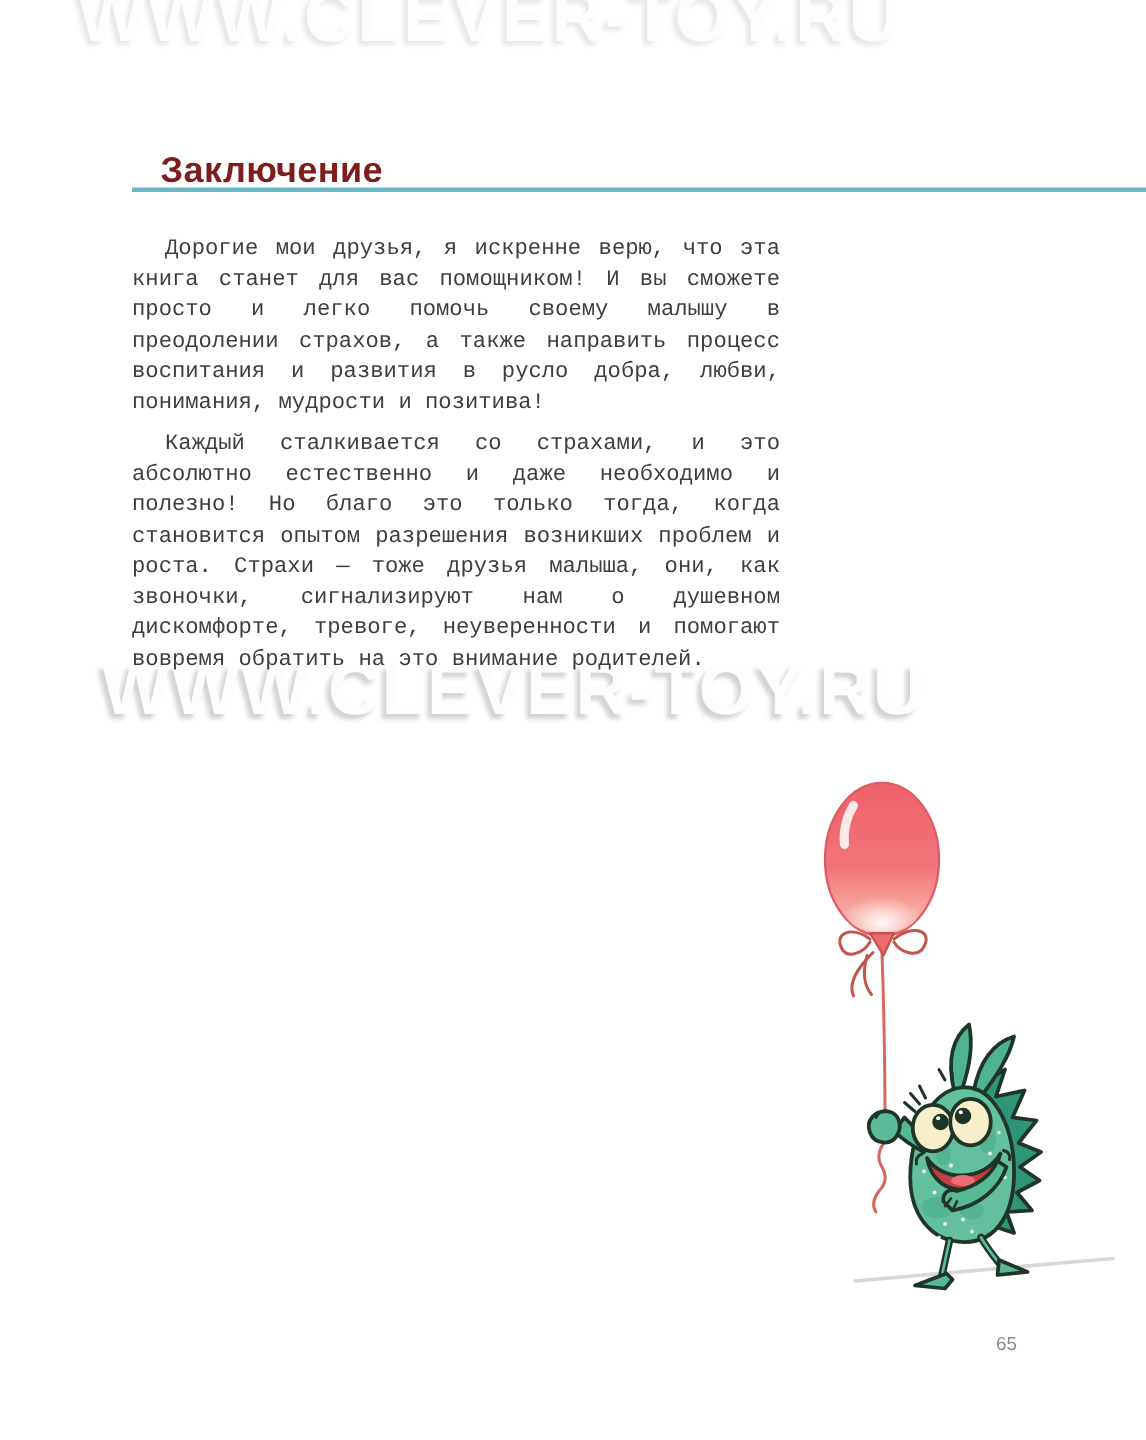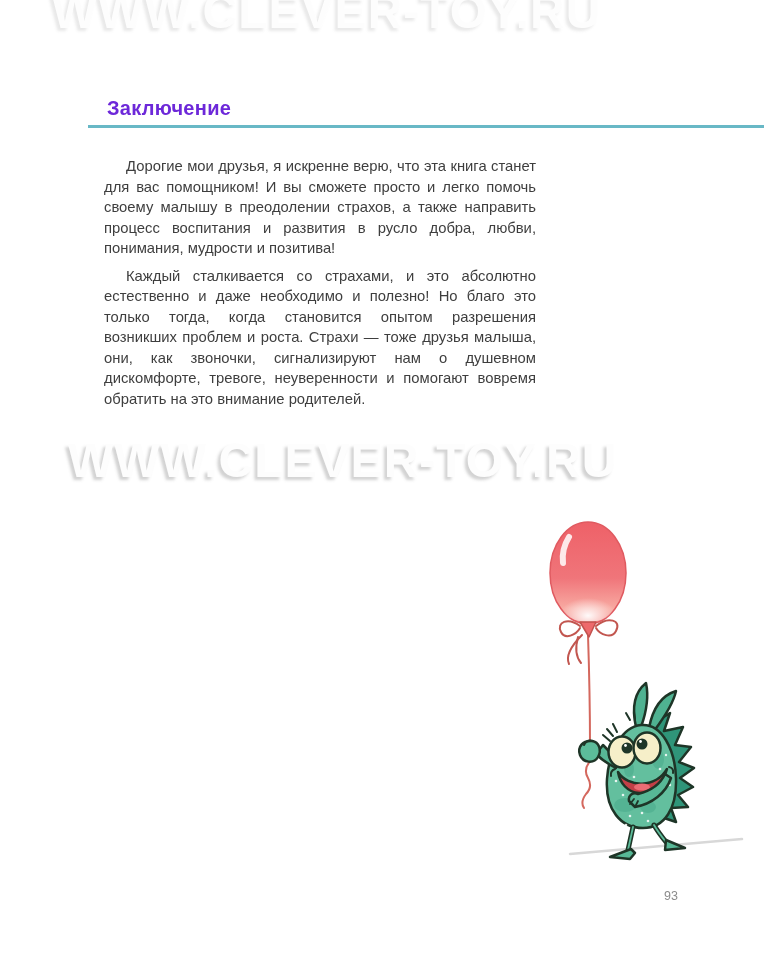--- a/index.html
+++ b/index.html
@@ -2,27 +2,27 @@
 <html><head>
 <meta charset="utf-8">
 <style>
   html,body { margin:0; padding:0; background:#ffffff; }
   .page {
     position:relative; width:764px; height:960px; background:#ffffff;
     overflow:hidden; font-family:"Liberation Sans", sans-serif;
   }
   .title {
     position:absolute; left:107px; top:84px;
-    font-size:20px; font-weight:700; color:#6d28d9; letter-spacing:0.3px;
+    font-size:24px; font-weight:700; color:#7f1d1d; letter-spacing:0.3px;
   }
   .rule {
     position:absolute; left:88px; top:125px; width:676px; height:3px;
     background:#68b8c6;
   }
-  .bodytext { position:absolute; left:104px; top:156px; width:432px; z-index:2; }
+  .bodytext { position:absolute; left:88px; top:156px; width:432px; z-index:2;font-family:Liberation Mono, monospace; }
   .bodytext p {
     margin:0 0 7px 0; font-size:14.8px; line-height:20.5px; color:#3e3e3e;
     text-align:justify; text-indent:22px;
   }
   .watermark {
     position:absolute; z-index:1; white-space:nowrap;
     font-weight:700; font-size:48px; letter-spacing:1px;
     color:#fdfdfd; text-shadow:-3px 3px 3px rgba(105,105,105,0.30);
     user-select:none;
   }
@@ -146,14 +146,14 @@
         <path d="M 103 322 L 98 345" stroke="#5cbc9a" stroke-width="1.8"></path>
         <path d="M 124 320 C 128 327, 132 332, 136 337" stroke-width="5"></path>
         <path d="M 124 320 C 128 327, 132 332, 136 337" stroke="#5cbc9a" stroke-width="1.8"></path>
 
         <path d="M 101 344 L 80 352 L 100 354 L 105 348 Z" fill="#57b896"></path>
         <path d="M 136 335 L 155 343 L 135 345 Z" fill="#57b896"></path>
       </g>
     </g>
   </svg>
 
-  <div class="pagenum">93</div>
+  <div class="pagenum">65</div>
 </div>
 
 </body></html>

